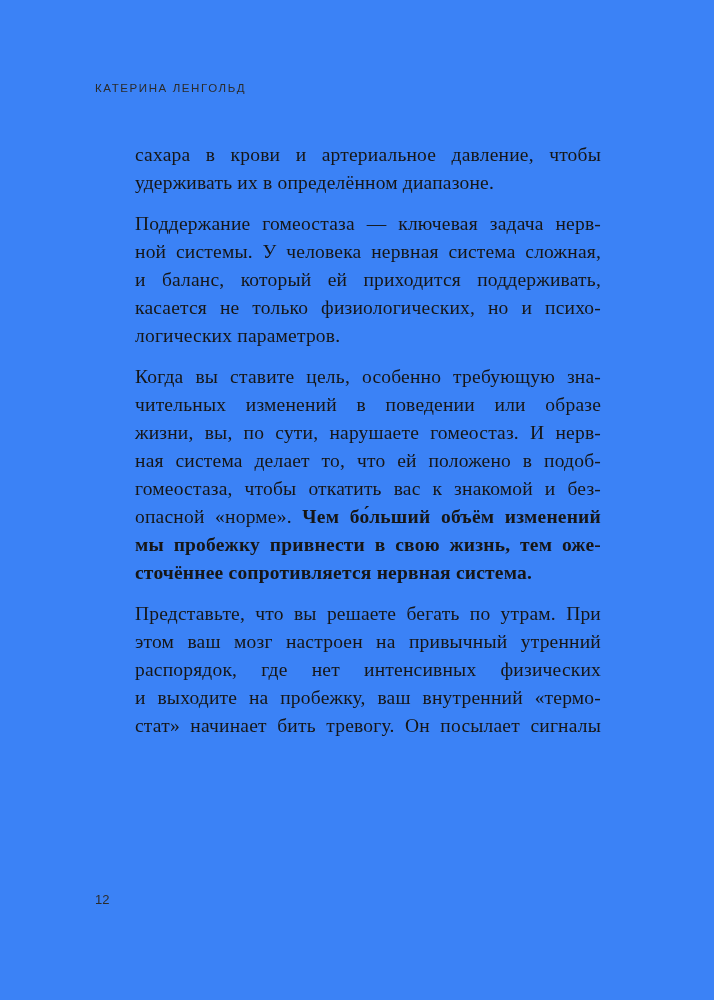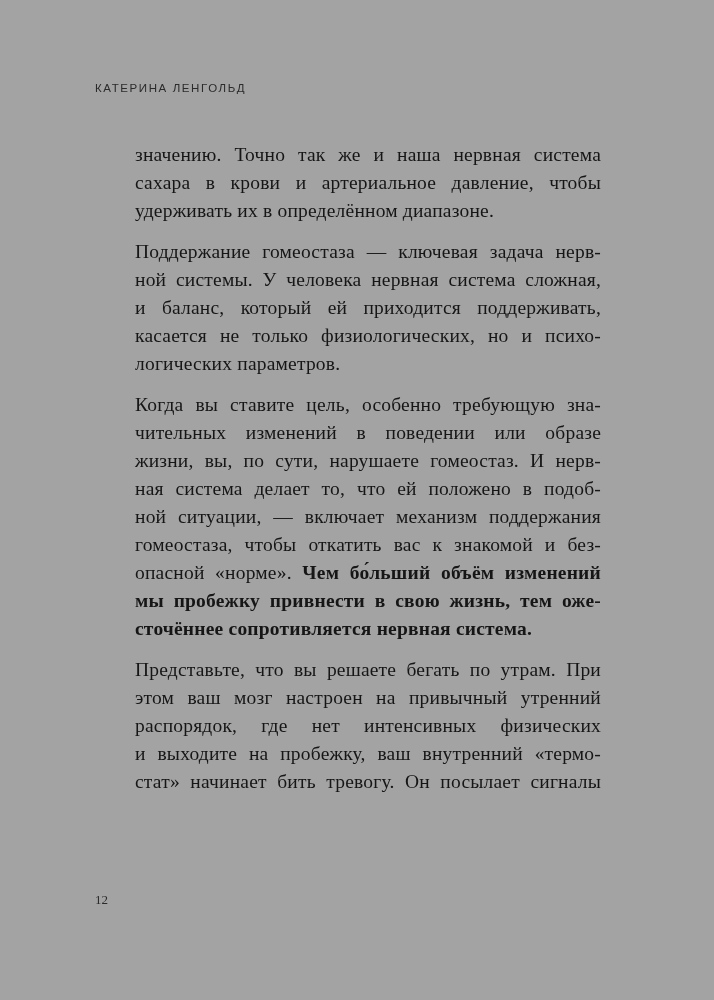--- a/index.html
+++ b/index.html
@@ -4,21 +4,21 @@
 <style>
   html, body {
     margin: 0;
     padding: 0;
     background: #ffffff;
   }
   .page {
     position: relative;
     width: 714px;
     height: 1000px;
-    background: #a3a3a3;
+    background: #3b82f6;
     overflow: hidden;
     font-family: "Liberation Serif", serif;
     color: #161616;
   }
   .running-header {
     position: absolute;
     left: 95px;
     top: 82px;
     font-family: "Liberation Sans", sans-serif;
     font-size: 11.5px;
@@ -49,54 +49,52 @@
     text-align: center;
     text-align-last: left;
   }
   .bold {
     font-weight: bold;
   }
   .page-number {
     position: absolute;
     left: 95px;
     top: 892px;
-    font-family: Liberation Serif, serif;
+    font-family: Liberation Sans, sans-serif;
     font-size: 13px;
     color: #2b2b2b;
   }
 </style>
 </head>
 <body>
 
 <div class="page">
 
   <div class="running-header">КАТЕРИНА ЛЕНГОЛЬД</div>
 
   <div class="text-block">
 
     <div class="paragraph">
-      <div class="line">значению. Точно так же и наша нервная система</div>
       <div class="line">сахара в крови и артериальное давление, чтобы</div>
       <div class="line para-last">удерживать их в определённом диапазоне.</div>
     </div>
 
     <div class="paragraph">
       <div class="line">Поддержание гомеостаза — ключевая задача нерв-</div>
       <div class="line">ной системы. У человека нервная система сложная,</div>
       <div class="line">и баланс, который ей приходится поддерживать,</div>
       <div class="line">касается не только физиологических, но и психо-</div>
       <div class="line para-last">логических параметров.</div>
     </div>
 
     <div class="paragraph">
       <div class="line">Когда вы ставите цель, особенно требующую зна-</div>
       <div class="line">чительных изменений в поведении или образе</div>
       <div class="line">жизни, вы, по сути, нарушаете гомеостаз. И нерв-</div>
       <div class="line">ная система делает то, что ей положено в подоб-</div>
-      <div class="line">ной ситуации, — включает механизм поддержания</div>
       <div class="line">гомеостаза, чтобы откатить вас к знакомой и без-</div>
       <div class="line"><span>опасной «норме». </span><span class="bold">Чем бо́льший объём изменений</span></div>
       <div class="line bold">мы пробежку привнести в свою жизнь, тем оже-</div>
       <div class="line bold para-last">сточённее сопротивляется нервная система.</div>
     </div>
 
     <div class="paragraph">
       <div class="line">Представьте, что вы решаете бегать по утрам. При</div>
       <div class="line">этом ваш мозг настроен на привычный утренний</div>
       <div class="line">распорядок, где нет интенсивных физических</div>

